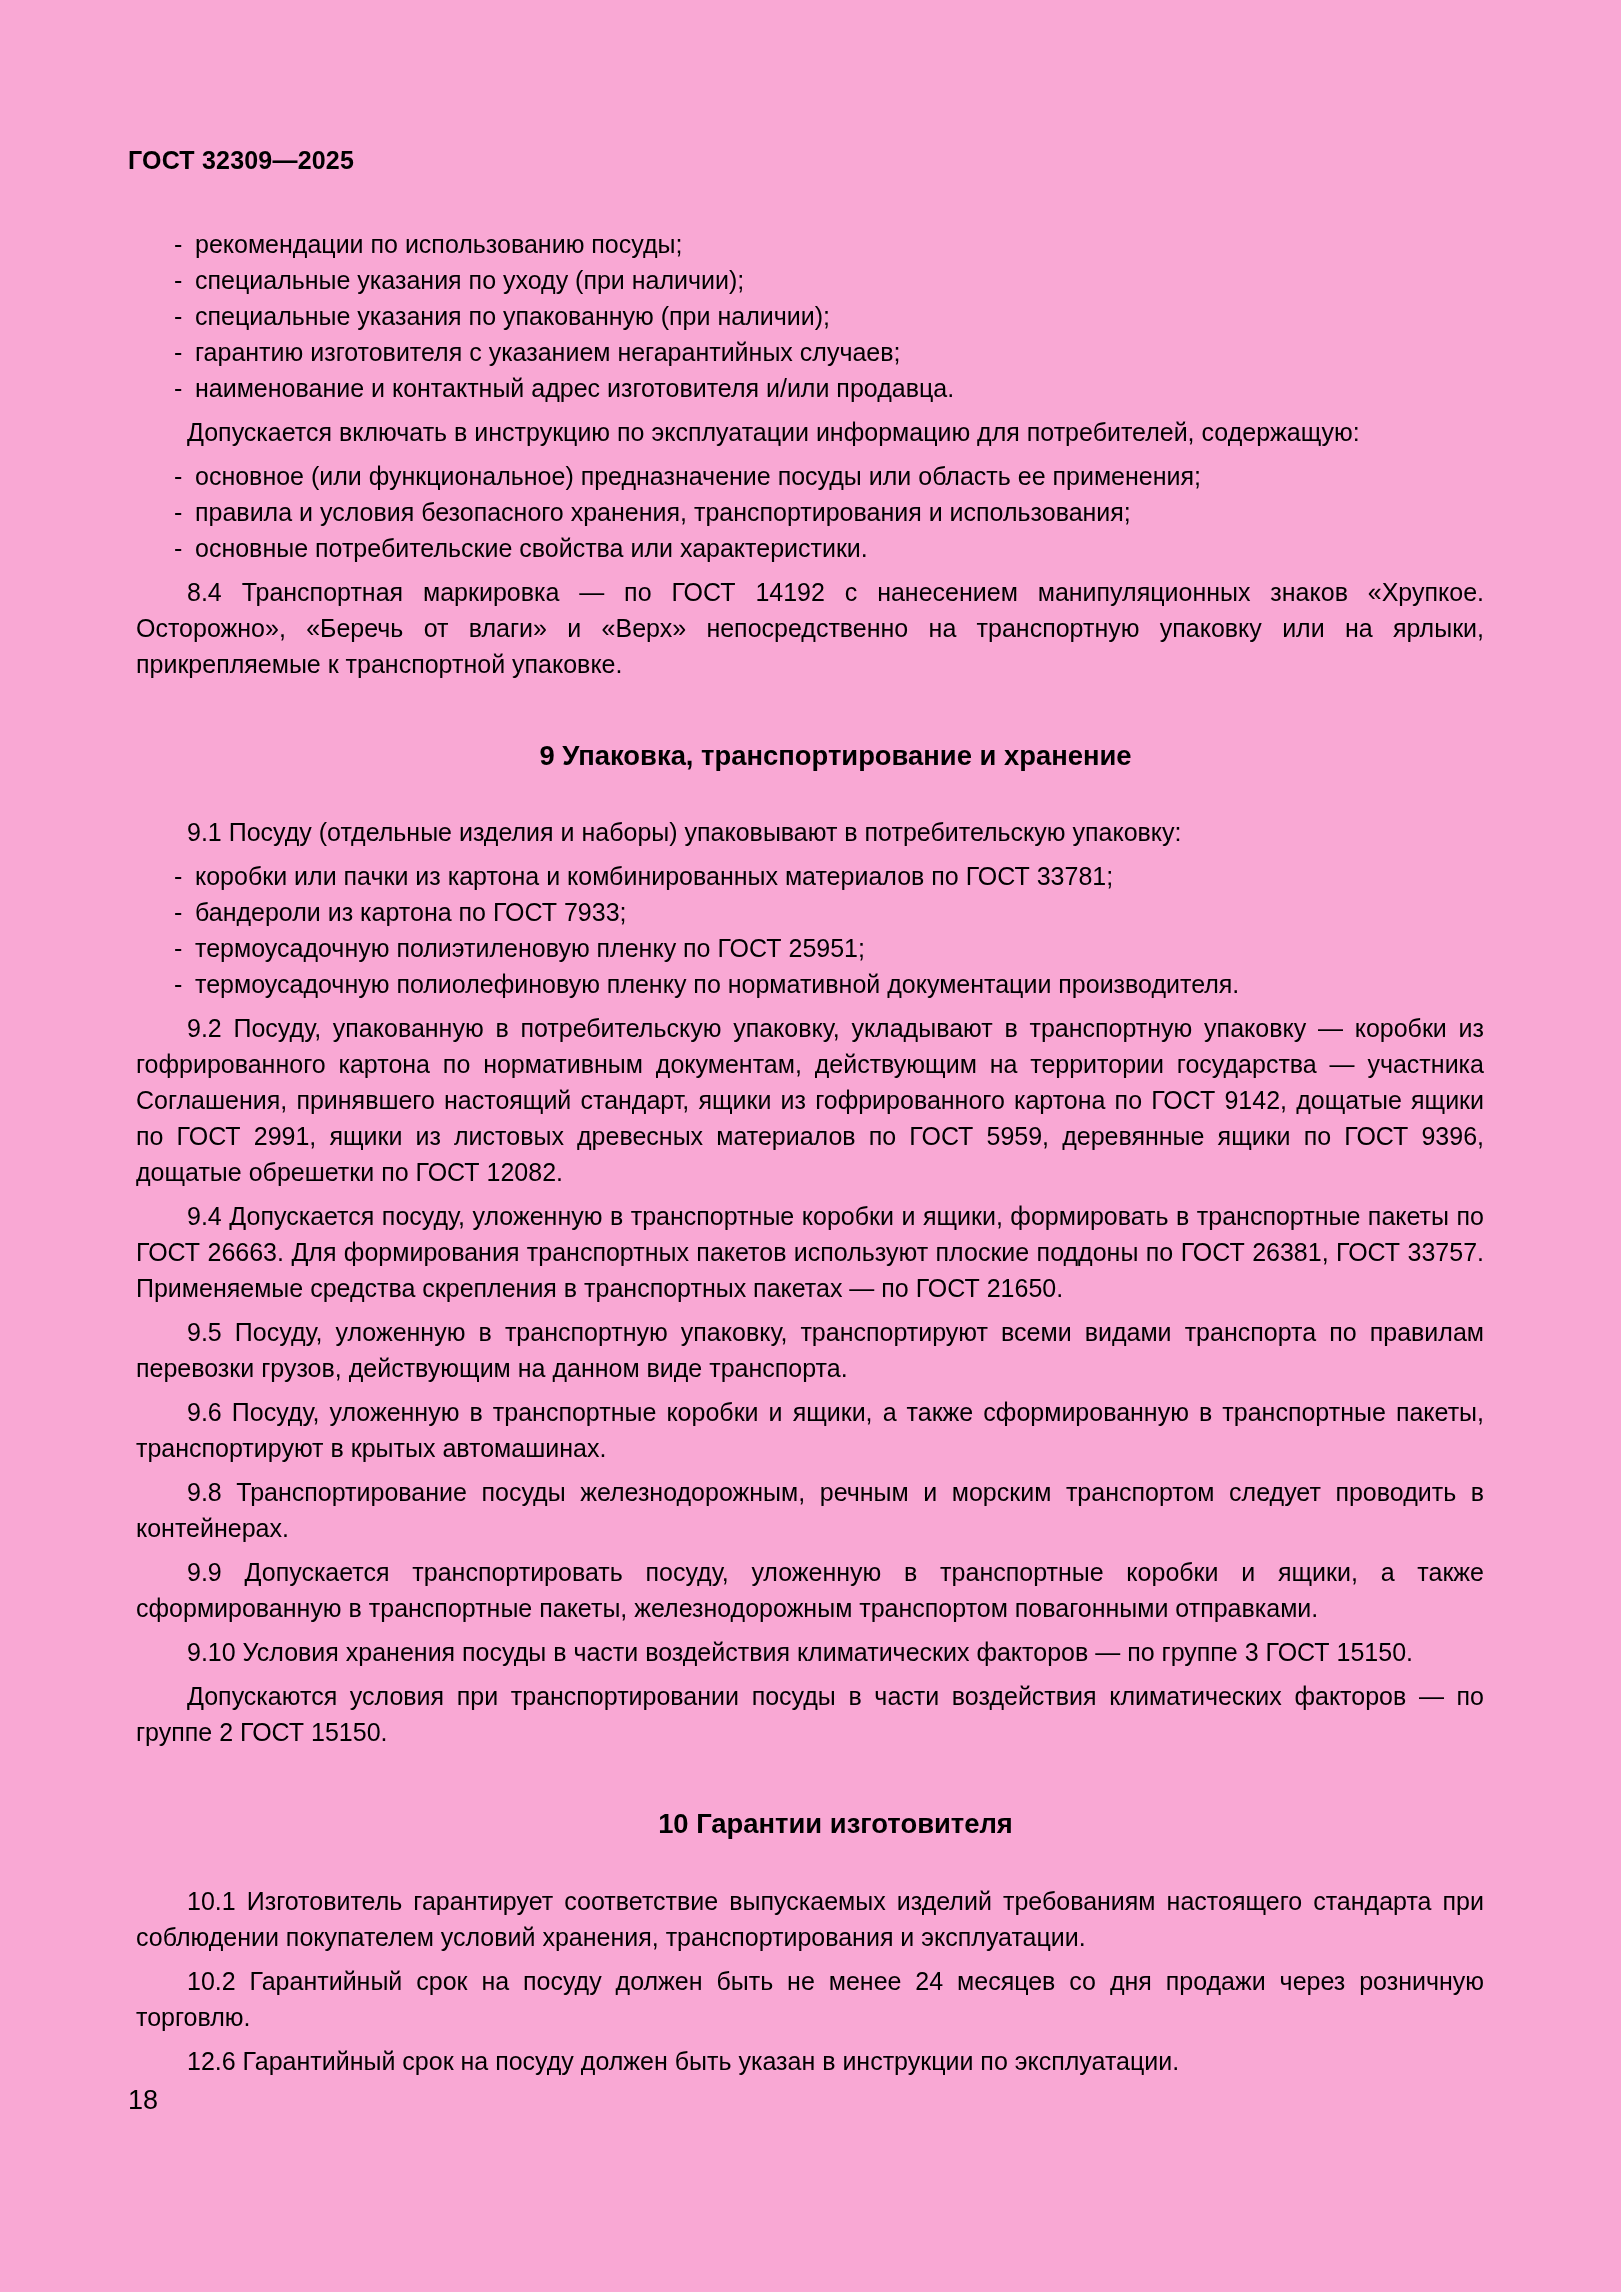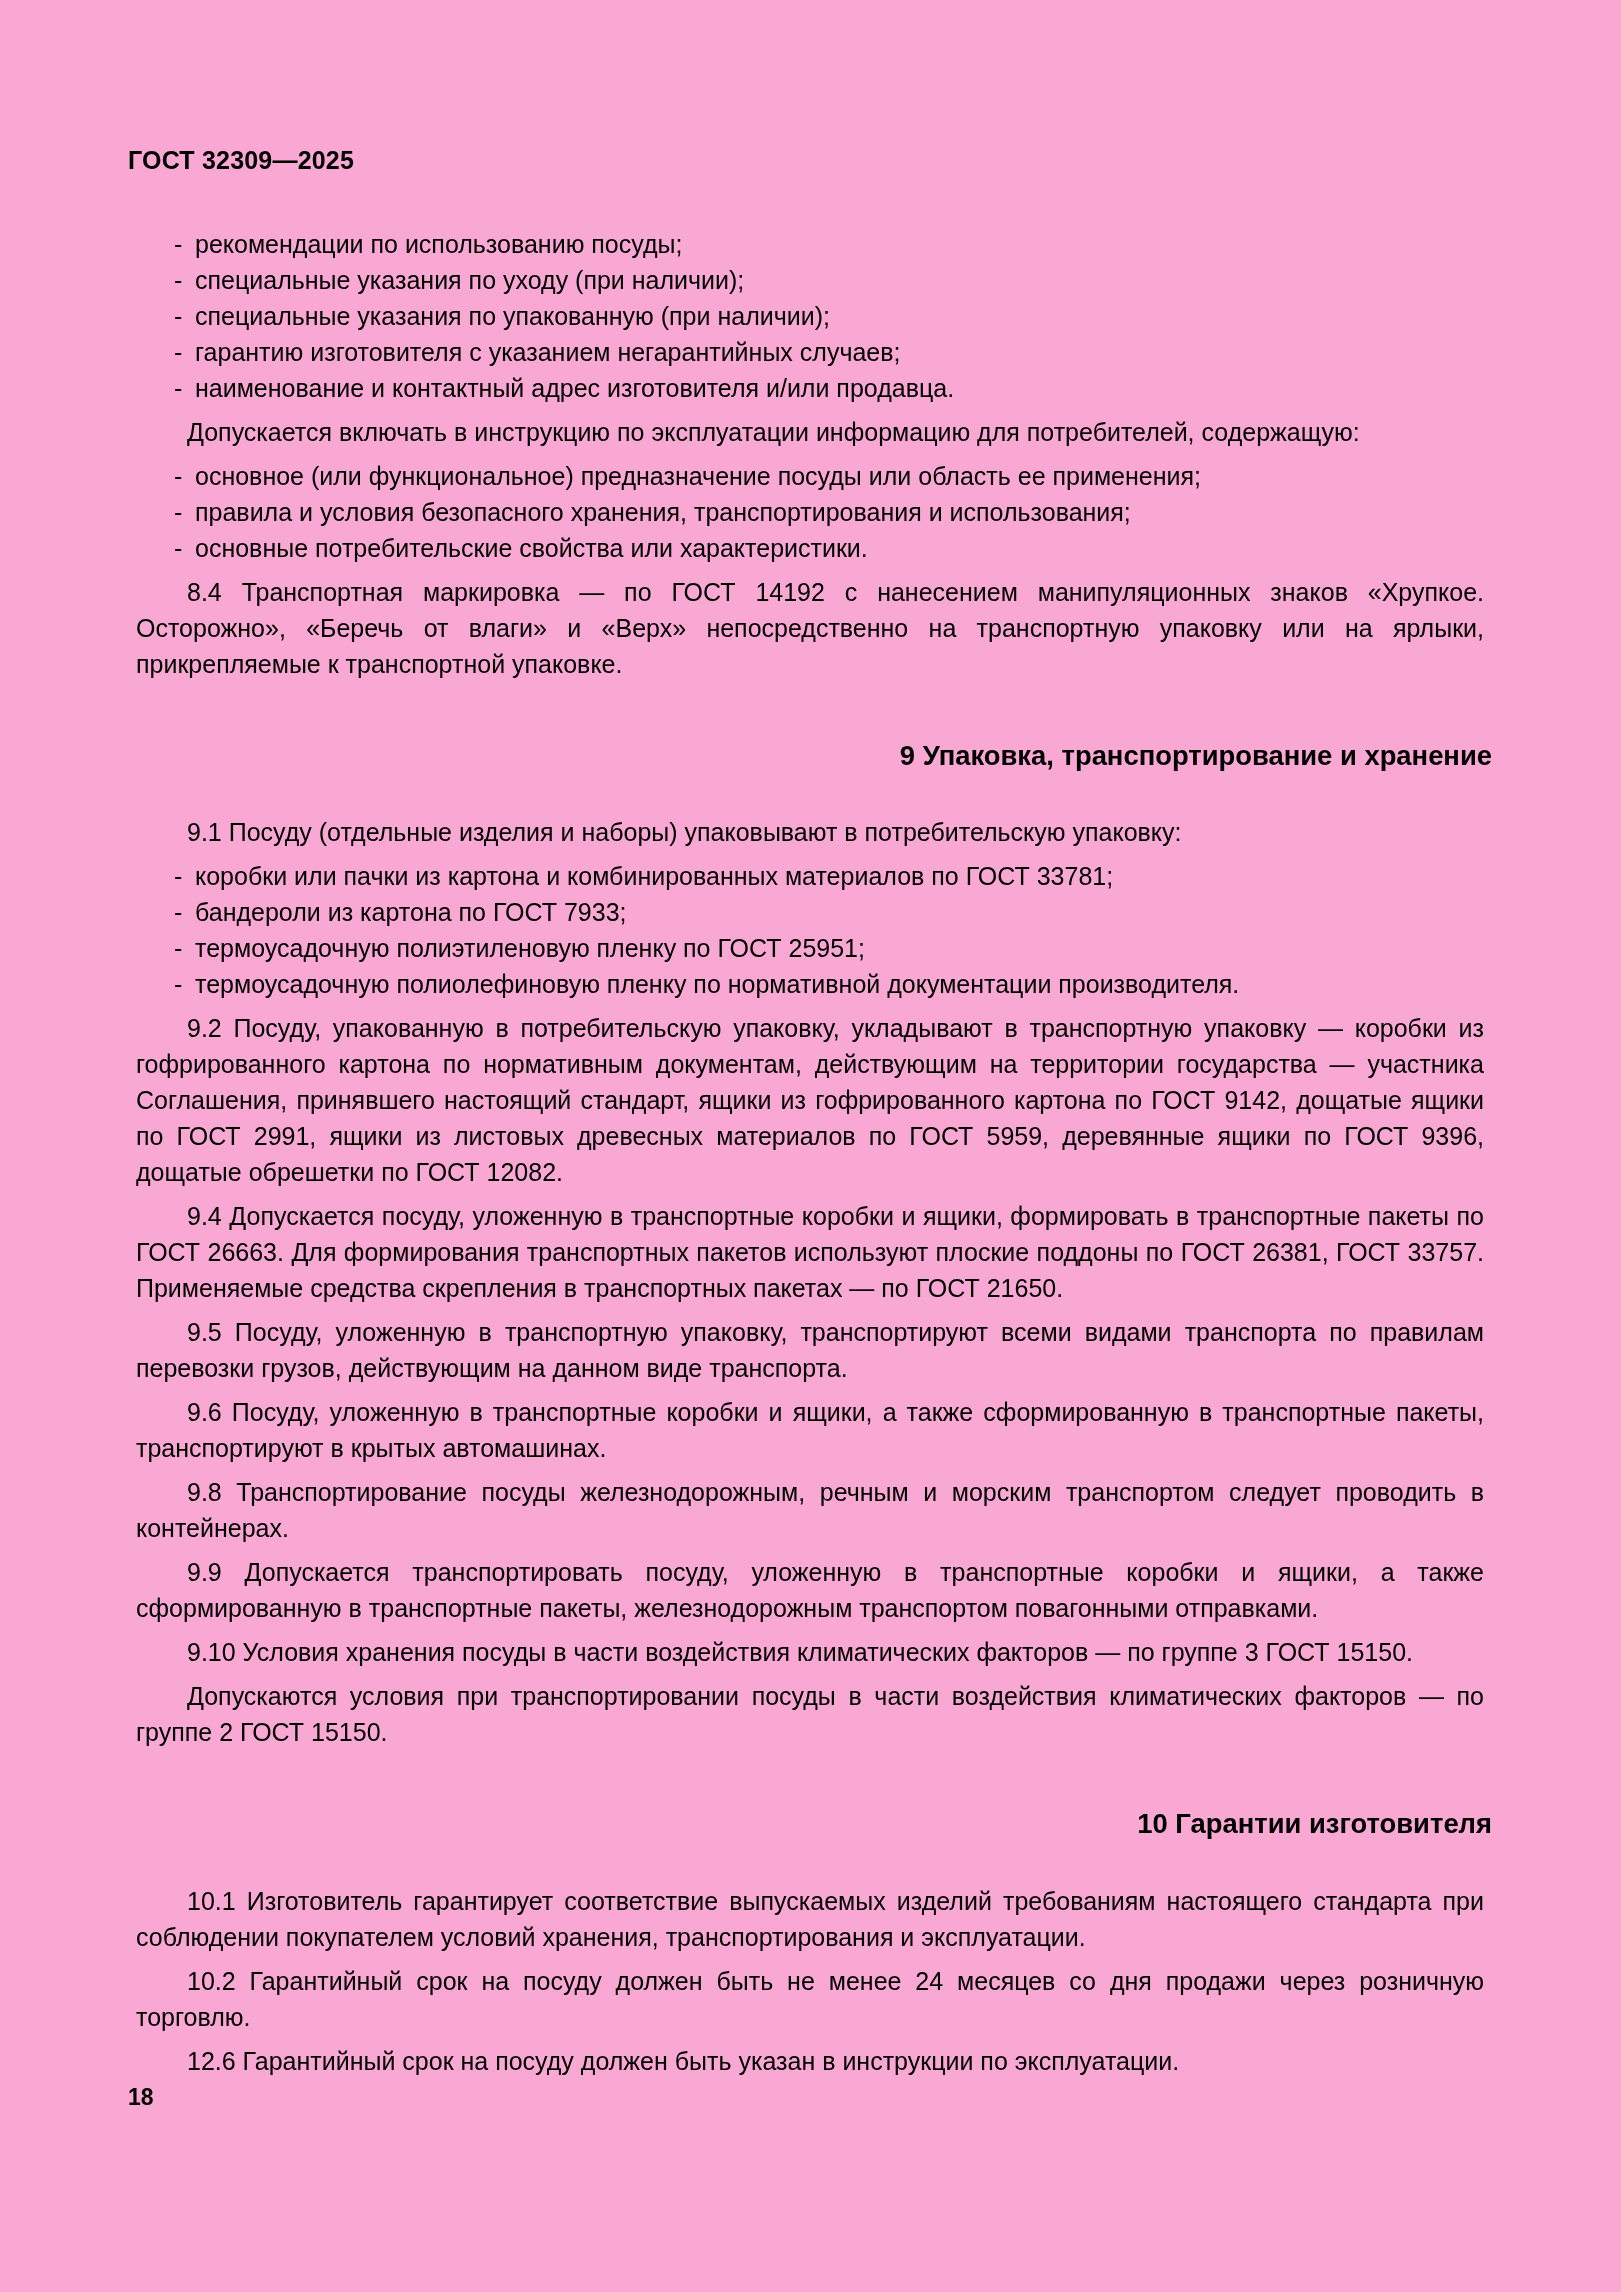--- a/index.html
+++ b/index.html
@@ -61,35 +61,34 @@
     left: 46px;
     top: 0;
   }
   h2.section-head {
     font-size: 27.4px;
     font-weight: bold;
     margin: 0;
     padding: 0;
     line-height: 1.25;
     text-indent: 51px;
-    text-align: right;
+    text-align: center;
   }
   .gap-before-head {
     height: 49px;
   }
   .gap-after-head {
     height: 33px;
   }
   .page-number {
     position: absolute;
     left: 128px;
     top: 2084px;
-    font-size: 23px;
+    font-size: 27px;
     line-height: 1.2;
-    font-weight: bold;
   }
 </style>
 </head>
 <body>
 
 <div class="page">
 
   <div class="content">
 
     <div class="running-head">ГОСТ 32309—2025</div>

